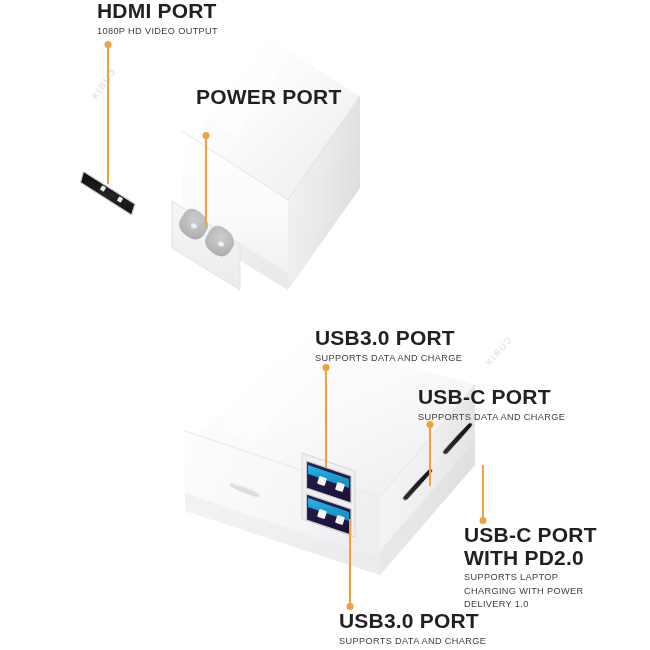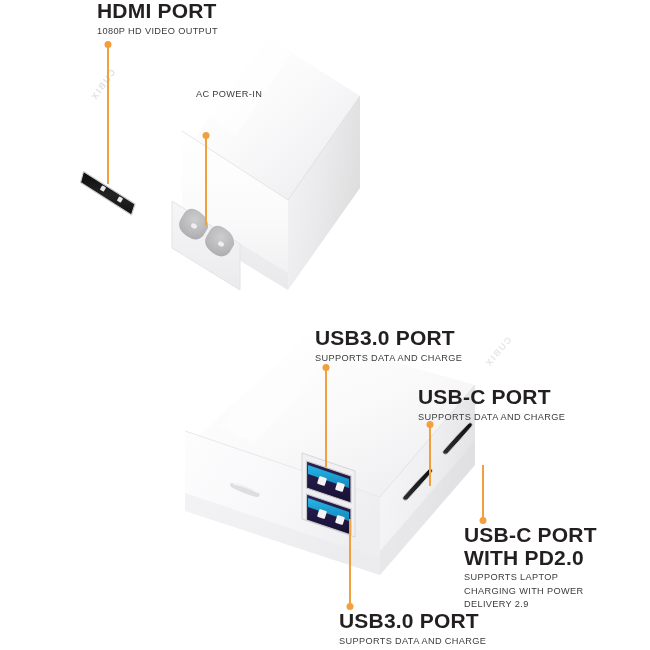--- a/index.html
+++ b/index.html
@@ -164,21 +164,21 @@
   </div>
   <div class="callout" style="left:97px; top:0px;">
     <p class="title">HDMI PORT</p>
     <p class="sub">1080P HD VIDEO OUTPUT</p>
   </div>
 
   <div class="leader from-top" style="left:205px; top:135px; height:91px;">
     <span class="dot"></span>
   </div>
   <div class="callout" style="left:196px; top:86px;">
-    <p class="sub">AC POWER-IN</p>
+    <p class="title">POWER PORT</p>
   </div>
 
   <div class="device" style="left:175px; top:325px; width:345px; height:270px;">
     <svg width="345" height="270" viewBox="0 0 345 270">
       <defs>
         <linearGradient id="bTop" x1="0.1" y1="0" x2="0.9" y2="1">
           <stop offset="0%" stop-color="#ffffff"></stop>
           <stop offset="50%" stop-color="#fafafb"></stop>
           <stop offset="100%" stop-color="#ededef"></stop>
         </linearGradient>
@@ -275,21 +275,21 @@
   </div>
 
   <div class="leader from-bottom" style="left:482px; top:465px; height:56px;">
     <span class="dot"></span>
   </div>
   <div class="callout" style="left:464px; top:524px;">
     <p class="title two-line">USB-C PORT
 WITH PD2.0</p>
     <p class="sub">SUPPORTS LAPTOP
 CHARGING WITH POWER
-DELIVERY 2.9</p>
+DELIVERY 1.0</p>
   </div>
 
   <div class="leader from-bottom" style="left:349px; top:519px; height:88px;">
     <span class="dot"></span>
   </div>
   <div class="callout" style="left:339px; top:610px;">
     <p class="title">USB3.0 PORT</p>
     <p class="sub">SUPPORTS DATA AND CHARGE</p>
   </div>
 

